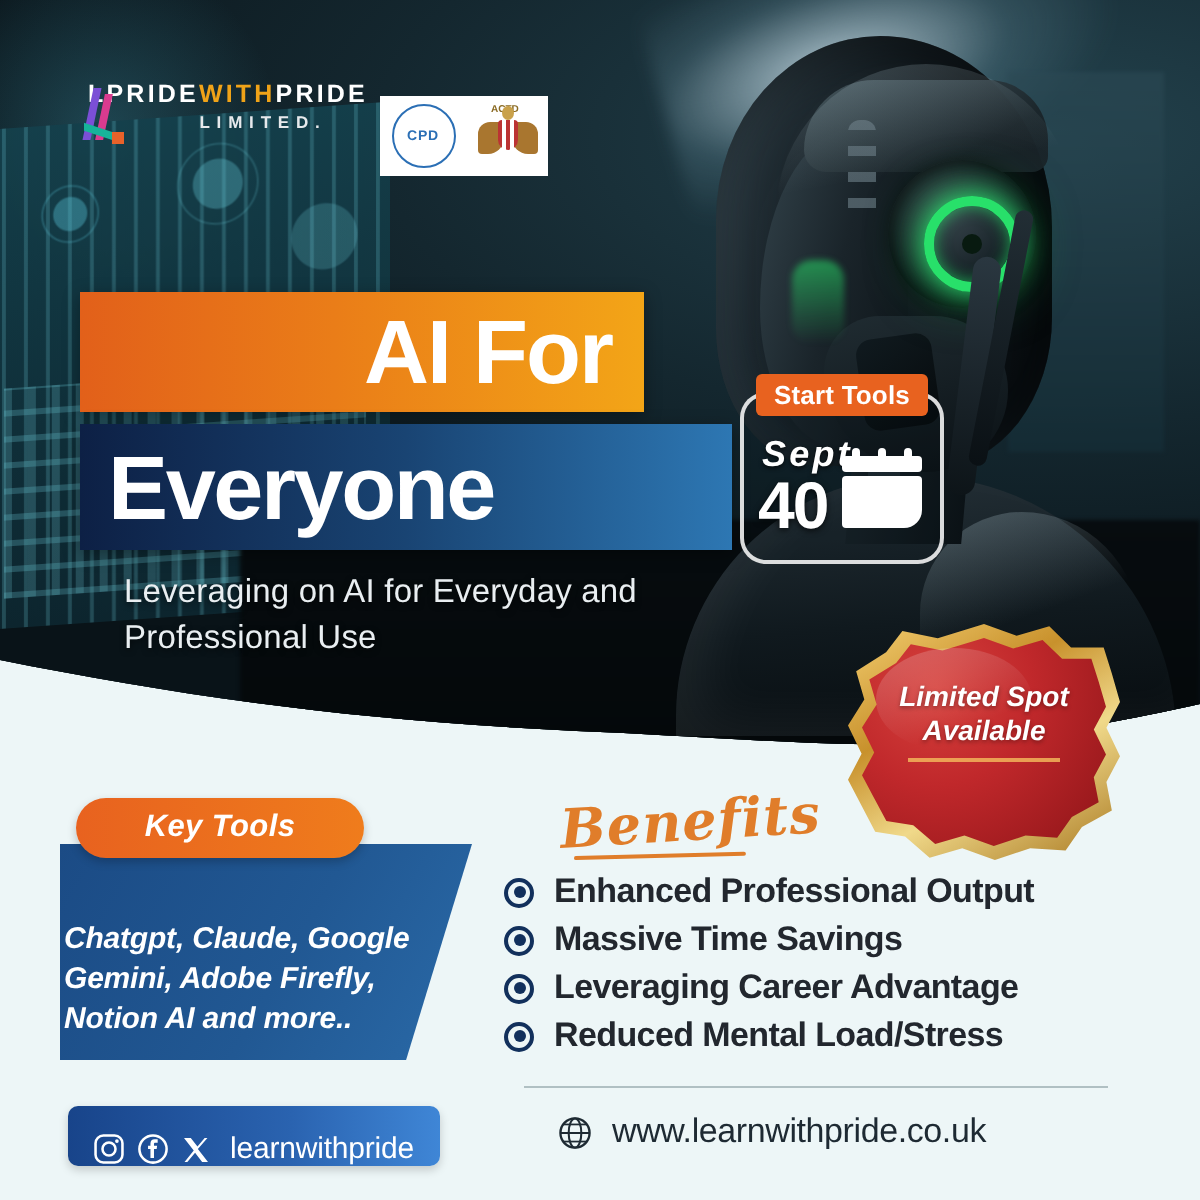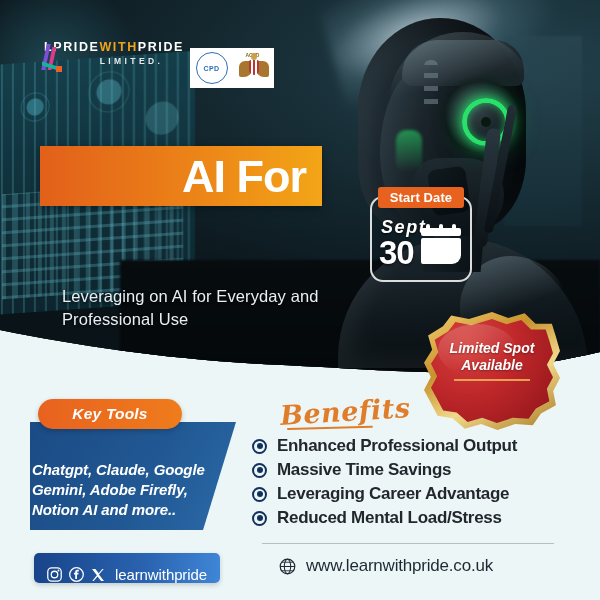--- a/index.html
+++ b/index.html
@@ -287,28 +287,31 @@
       <div class="eg-w eg-l"></div>
         <div class="eg-w eg-r"></div>
       <div class="eg-b"></div>
         <div class="eg-h"></div>
     </div>
   </div>
 
   <div class="t-orange">
     <span>AI For</span>
   </div>
+  <div class="t-blue">
+    <span>Everyone</span>
+  </div>
   <div class="subtitle">Leveraging on AI for Everyday and Professional Use</div>
 
   <div class="startcard">
     <div class="sd-pill">
-      <span>Start Date</span>
+      <span>Start Tools</span>
     </div>
     <div class="sd-sept">Sept</div>
-    <div class="sd-20">30</div>
+    <div class="sd-20">40</div>
     <div class="sd-cal">
       <div class="cal-ring" style="left:5px"></div>
       <div class="cal-ring" style="left:18px"></div>
       <div class="cal-ring" style="left:31px"></div>
       <div class="cal-top"></div>
       <div class="cal-body"></div>
     </div>
   </div>
 
   <div class="burst">

